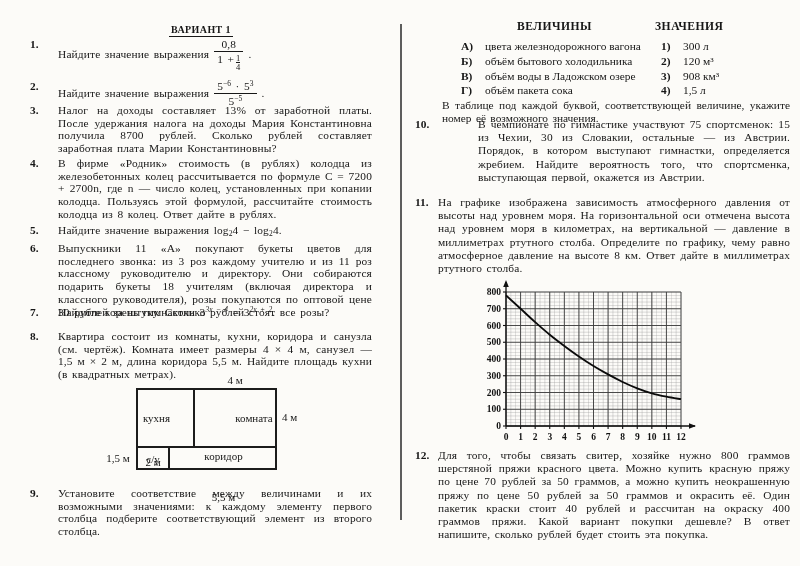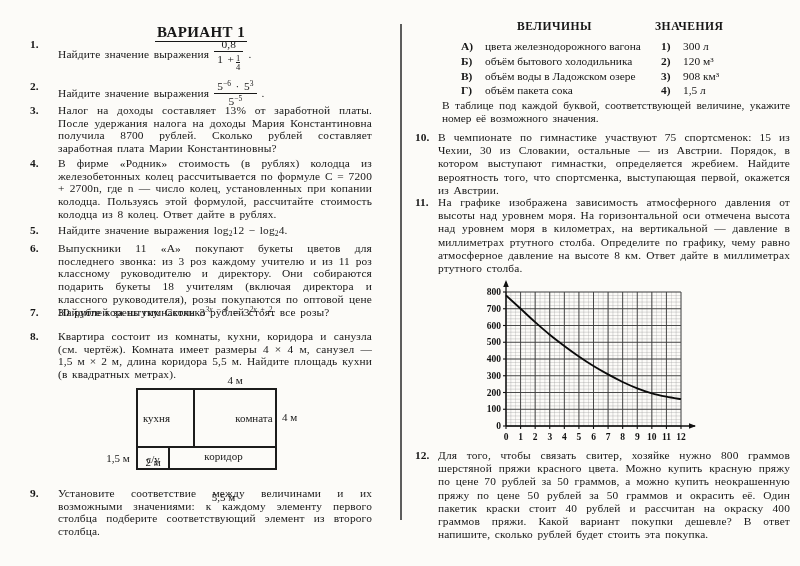--- a/index.html
+++ b/index.html
@@ -1,20 +1,20 @@
 <!DOCTYPE html>
 <html><head>
 <meta charset="utf-8">
 <style>
   html,body{margin:0;padding:0;background:#e8e8e6;}
   .page{position:relative;width:800px;height:566px;background:#fcfbf8;overflow:hidden;
         font-family:"Liberation Serif","DejaVu Serif",serif;color:#171717;font-size:11.4px;}
   .divider{position:absolute;left:400px;top:24px;width:2px;height:496px;background:#5d5d5d;}
   .vtitle{position:absolute;left:30px;top:24px;width:342px;text-align:center;
-          font-weight:bold;font-size:15px;letter-spacing:.4px;}
+          font-weight:bold;font-size:10px;letter-spacing:.4px;}
   .vtitle span{border-bottom:1.6px solid #171717;padding:0 2px 1px;}
   .prob{position:absolute;display:flex;}
   .prob.left{left:30px;width:342px;}
   .prob.right{left:415px;width:375px;}
   .pnum{font-weight:bold;flex:none;}
   .left .pnum{width:28px;}
   .right .pnum{width:23px;}
   .ptext{flex:1;text-align:justify;word-spacing:1.5px;letter-spacing:.15px;}
   .left .ptext{line-height:12.7px;}
   .right .ptext{line-height:13.2px;}
@@ -81,21 +81,21 @@
     <div class="ptext">Налог на доходы составляет 13% от заработной платы. После удержания налога на доходы Мария Константиновна получила 8700 рублей. Сколько рублей составляет заработная плата Марии Константиновны?</div>
   </div>
 
   <div class="prob left" style="top:157px;">
     <div class="pnum">4.</div>
     <div class="ptext">В фирме «Родник» стоимость (в рублях) колодца из железобетонных колец рассчитывается по формуле C = 7200 + 2700n, где n — число колец, установленных при копании колодца. Пользуясь этой формулой, рассчитайте стоимость колодца из 8 колец. Ответ дайте в рублях.</div>
   </div>
 
   <div class="prob left" style="top:224px;">
     <div class="pnum">5.</div>
-    <div class="ptext" style="text-align:left;"><span>Найдите значение выражения </span><span>log</span><sub>2</sub><span>12 − log</span><sub>2</sub><span>4.</span></div>
+    <div class="ptext" style="text-align:left;"><span>Найдите значение выражения </span><span>log</span><sub>2</sub><span>4 − log</span><sub>2</sub><span>4.</span></div>
   </div>
 
   <div class="prob left" style="top:242px;">
     <div class="pnum">6.</div>
     <div class="ptext">Выпускники 11 «А» покупают букеты цветов для последнего звонка: из 3 роз каждому учителю и из 11 роз классному руководителю и директору. Они собираются подарить букеты 18 учителям (включая директора и классного руководителя), розы покупаются по оптовой цене 30 рублей за штуку. Сколько рублей стоят все розы?</div>
   </div>
 
   <div class="prob left" style="top:306px;">
     <div class="pnum">7.</div>
     <div class="ptext" style="text-align:left;"><span>Найдите корень гимнастки </span><span>3</span><sup class="it">3x − 4</sup><span> = </span><span>3</span><sup class="it">2x + 2</sup><span>.</span></div>
@@ -158,21 +158,21 @@
         <span></span>
         <span class="lt">Г)</span>
         <span>объём пакета сока</span>
         <span class="nm">4)</span>
         <span>1,5 л</span>
       </div>
   </div>
 
   <div class="mt-note">В таблице под каждой буквой, соответствующей величине, укажите номер её возможного значения.</div>
 
-  <div class="prob right" style="top:131px;">
+  <div class="prob right" style="top:118px;gap:40px;">
     <div class="pnum">10.</div>
     <div class="ptext">В чемпионате по гимнастике участвуют 75 спортсменок: 15 из Чехии, 30 из Словакии, остальные — из Австрии. Порядок, в котором выступают гимнастки, определяется жребием. Найдите вероятность того, что спортсменка, выступающая первой, окажется из Австрии.</div>
   </div>
 
   <div class="prob right" style="top:196px;">
     <div class="pnum">11.</div>
     <div class="ptext">На графике изображена зависимость атмосферного давления от высоты над уровнем моря. На горизонтальной оси отмечена высота над уровнем моря в километрах, на вертикальной — давление в миллиметрах ртутного столба. Определите по графику, чему равно атмосферное давление на высоте 8 км. Ответ дайте в миллиметрах ртутного столба.</div>
   </div>
 
   <svg id="pressure-chart" style="position:absolute;left:468px;top:278px;" width="230" height="168" viewBox="0 0 230 168">

